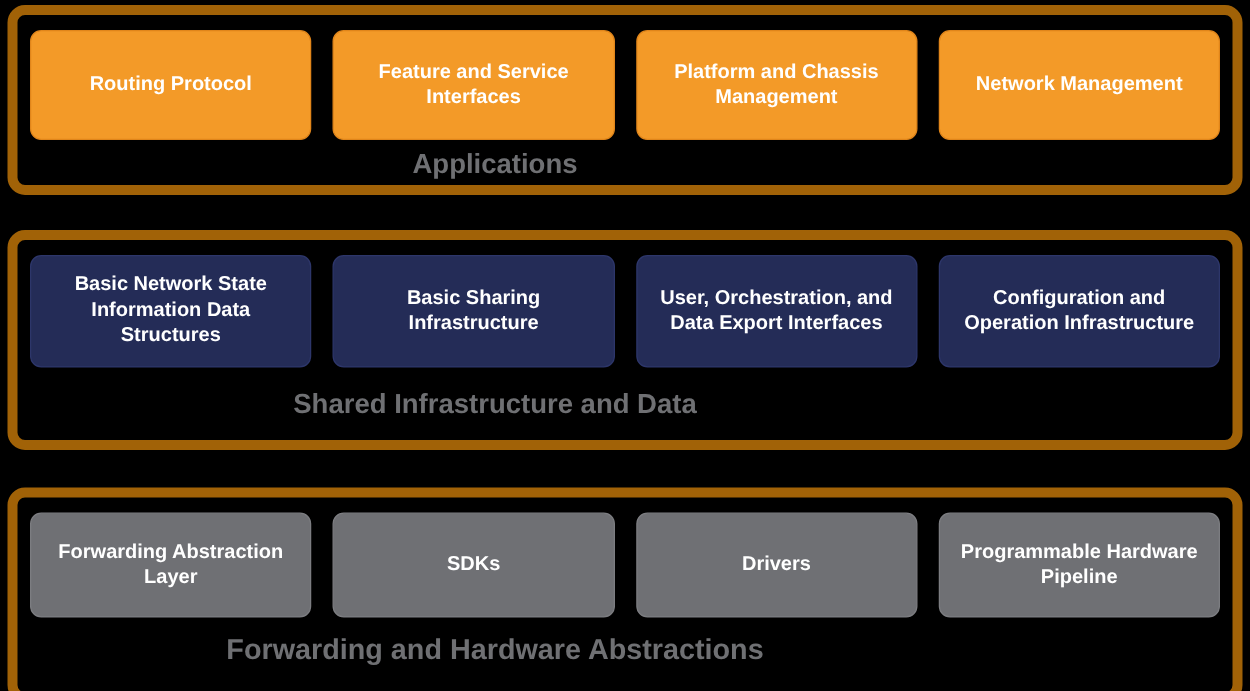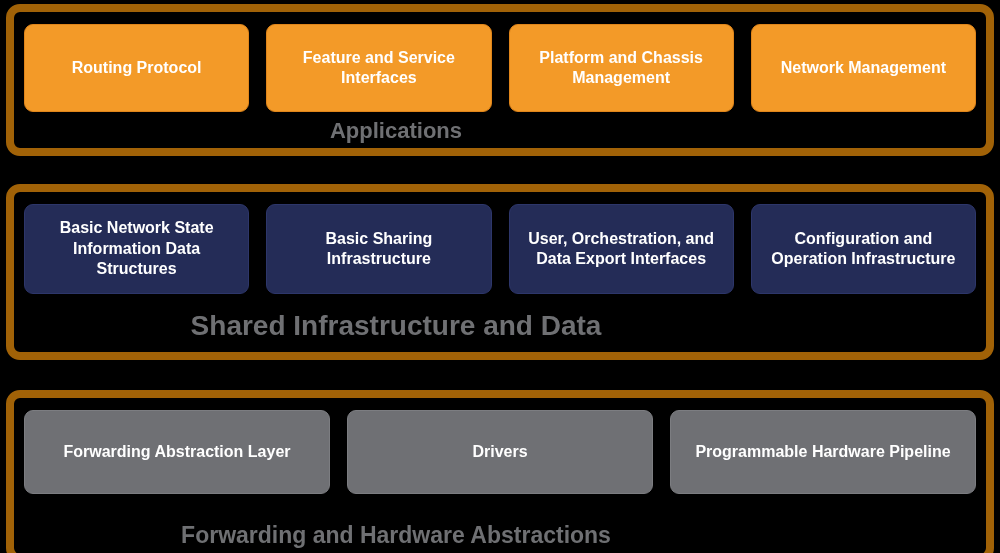--- a/index.html
+++ b/index.html
@@ -136,27 +136,30 @@
       </div>
     </div>
   </div>
 
   <div class="layer layer-forwarding">
     <div class="box-row">
       <div class="node-box box-gray">
         <span>Forwarding Abstraction Layer</span>
       </div>
       <div class="node-box box-gray">
+        <span>SDKs</span>
+      </div>
+      <div class="node-box box-gray">
         <span>Drivers</span>
       </div>
       <div class="node-box box-gray">
         <span>Programmable Hardware Pipeline</span>
       </div>
     </div>
   </div>
 
   <div class="caption-abs" style="top:118px;font-size:22px;">Applications</div>
 
-  <div class="caption-abs" style="top:310px;font-size:28px;">Shared Infrastructure and Data</div>
+  <div class="caption-abs" style="top:310px;font-size:22px;">Shared Infrastructure and Data</div>
 
-  <div class="caption-abs" style="top:522px;font-size:23px;">Forwarding and Hardware Abstractions</div>
+  <div class="caption-abs" style="top:506px;font-size:23px;">Forwarding and Hardware Abstractions</div>
 
 </div>
 
 </body></html>

